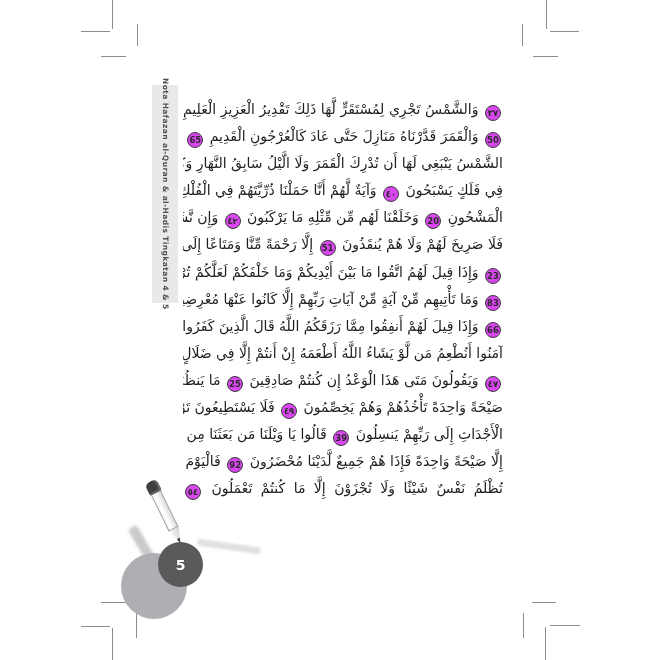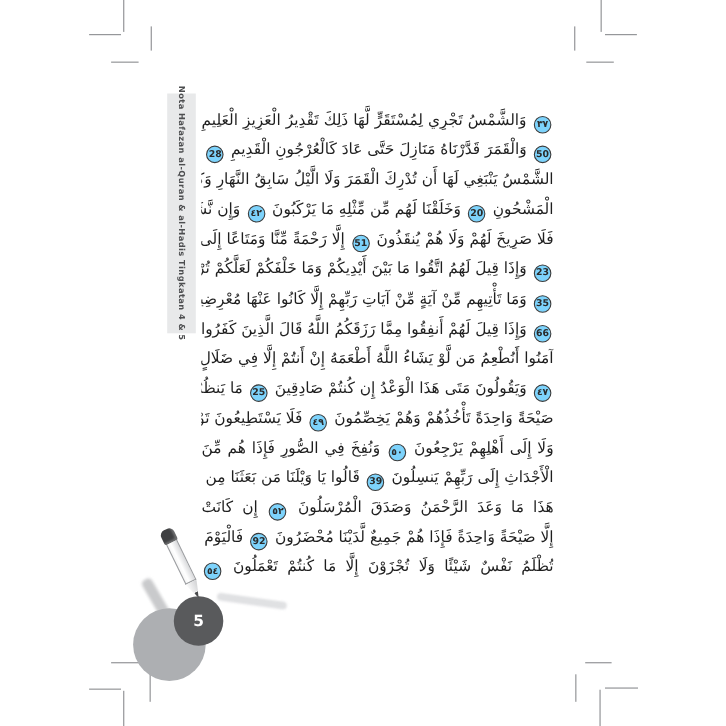--- a/index.html
+++ b/index.html
@@ -47,21 +47,21 @@
   }
   .qline{
     height:27.1px;line-height:27.1px;font-size:14px;
     text-align:justify;text-align-last:justify;
     white-space:nowrap;overflow:visible;
   }
   .ayah{
     display:inline-block;width:14px;height:14px;line-height:14px;
     border:1px solid #3c3c3c;border-radius:50%;
     font-size:8.5px;text-align:center;text-align-last:center;
-    vertical-align:-2px;margin:0 2px;background:#7dd3fc;
+    vertical-align:-2px;margin:0 2px;background:#d946ef;
     font-weight:bold;color:#2a2a2a;
   }
 
   
   .pen-shadow{
     position:absolute;left:138px;top:524px;width:10px;height:44px;
     background:#c9cacc;transform:rotate(-30deg);border-radius:4px;
     filter:blur(1.5px);z-index:1;
   }
   .streak-shadow{
@@ -124,33 +124,32 @@
 <div class="mark br-ov"></div>
 <div class="mark br-ih"></div>
 <div class="mark br-iv"></div>
 
 <div class="spine">
   <span class="spine-text">Nota Hafazan al-Quran &amp; al-Hadis Tingkatan 4 &amp; 5</span>
 </div>
 
 <div class="quran">
   <div class="qline"><span class="ayah">٣٧</span> وَالشَّمْسُ تَجْرِي لِمُسْتَقَرٍّ لَّهَا ذَلِكَ تَقْدِيرُ الْعَزِيزِ الْعَلِيمِ</div>
-  <div class="qline"><span class="ayah">50</span> وَالْقَمَرَ قَدَّرْنَاهُ مَنَازِلَ حَتَّى عَادَ كَالْعُرْجُونِ الْقَدِيمِ <span class="ayah">28</span> لَا</div>
+  <div class="qline"><span class="ayah">50</span> وَالْقَمَرَ قَدَّرْنَاهُ مَنَازِلَ حَتَّى عَادَ كَالْعُرْجُونِ الْقَدِيمِ <span class="ayah">65</span> لَا</div>
   <div class="qline">الشَّمْسُ يَنْبَغِي لَهَا أَن تُدْرِكَ الْقَمَرَ وَلَا الَّيْلُ سَابِقُ النَّهَارِ وَكُلٌّ</div>
+  <div class="qline">فِي فَلَكٍ يَسْبَحُونَ <span class="ayah">٤٠</span> وَآيَةٌ لَّهُمْ أَنَّا حَمَلْنَا ذُرِّيَّتَهُمْ فِي الْفُلْكِ</div>
   <div class="qline">الْمَشْحُونِ <span class="ayah">20</span> وَخَلَقْنَا لَهُم مِّن مِّثْلِهِ مَا يَرْكَبُونَ <span class="ayah">٤٢</span> وَإِن نَّشَأْ نُغْرِقْهُمْ</div>
   <div class="qline">فَلَا صَرِيخَ لَهُمْ وَلَا هُمْ يُنقَذُونَ <span class="ayah">51</span> إِلَّا رَحْمَةً مِّنَّا وَمَتَاعًا إِلَى حِينٍ</div>
   <div class="qline"><span class="ayah">23</span> وَإِذَا قِيلَ لَهُمُ اتَّقُوا مَا بَيْنَ أَيْدِيكُمْ وَمَا خَلْفَكُمْ لَعَلَّكُمْ تُرْحَمُونَ</div>
-  <div class="qline"><span class="ayah">35</span> وَمَا تَأْتِيهِم مِّنْ آيَةٍ مِّنْ آيَاتِ رَبِّهِمْ إِلَّا كَانُوا عَنْهَا مُعْرِضِينَ</div>
+  <div class="qline"><span class="ayah">83</span> وَمَا تَأْتِيهِم مِّنْ آيَةٍ مِّنْ آيَاتِ رَبِّهِمْ إِلَّا كَانُوا عَنْهَا مُعْرِضِينَ</div>
   <div class="qline"><span class="ayah">66</span> وَإِذَا قِيلَ لَهُمْ أَنفِقُوا مِمَّا رَزَقَكُمُ اللَّهُ قَالَ الَّذِينَ كَفَرُوا لِلَّذِينَ</div>
   <div class="qline">آمَنُوا أَنُطْعِمُ مَن لَّوْ يَشَاءُ اللَّهُ أَطْعَمَهُ إِنْ أَنتُمْ إِلَّا فِي ضَلَالٍ مُّبِينٍ</div>
   <div class="qline"><span class="ayah">٤٧</span> وَيَقُولُونَ مَتَى هَذَا الْوَعْدُ إِن كُنتُمْ صَادِقِينَ <span class="ayah">25</span> مَا يَنظُرُونَ إِلَّا</div>
   <div class="qline">صَيْحَةً وَاحِدَةً تَأْخُذُهُمْ وَهُمْ يَخِصِّمُونَ <span class="ayah">٤٩</span> فَلَا يَسْتَطِيعُونَ تَوْصِيَةً</div>
-  <div class="qline">وَلَا إِلَى أَهْلِهِمْ يَرْجِعُونَ <span class="ayah">٥٠</span> وَنُفِخَ فِي الصُّورِ فَإِذَا هُم مِّنَ</div>
   <div class="qline">الْأَجْدَاثِ إِلَى رَبِّهِمْ يَنسِلُونَ <span class="ayah">39</span> قَالُوا يَا وَيْلَنَا مَن بَعَثَنَا مِن مَّرْقَدِنَا</div>
-  <div class="qline">هَذَا مَا وَعَدَ الرَّحْمَنُ وَصَدَقَ الْمُرْسَلُونَ <span class="ayah">٥٢</span> إِن كَانَتْ</div>
   <div class="qline">إِلَّا صَيْحَةً وَاحِدَةً فَإِذَا هُمْ جَمِيعٌ لَّدَيْنَا مُحْضَرُونَ <span class="ayah">92</span> فَالْيَوْمَ لَا</div>
   <div class="qline">تُظْلَمُ نَفْسٌ شَيْئًا وَلَا تُجْزَوْنَ إِلَّا مَا كُنتُمْ تَعْمَلُونَ <span class="ayah">٥٤</span></div>
 </div>
 
 <div class="pen-shadow"></div>
 <div class="streak-shadow"></div>
 <div class="decor-circle"></div>
 <div class="page-badge">
   <span>5</span>
 </div>

